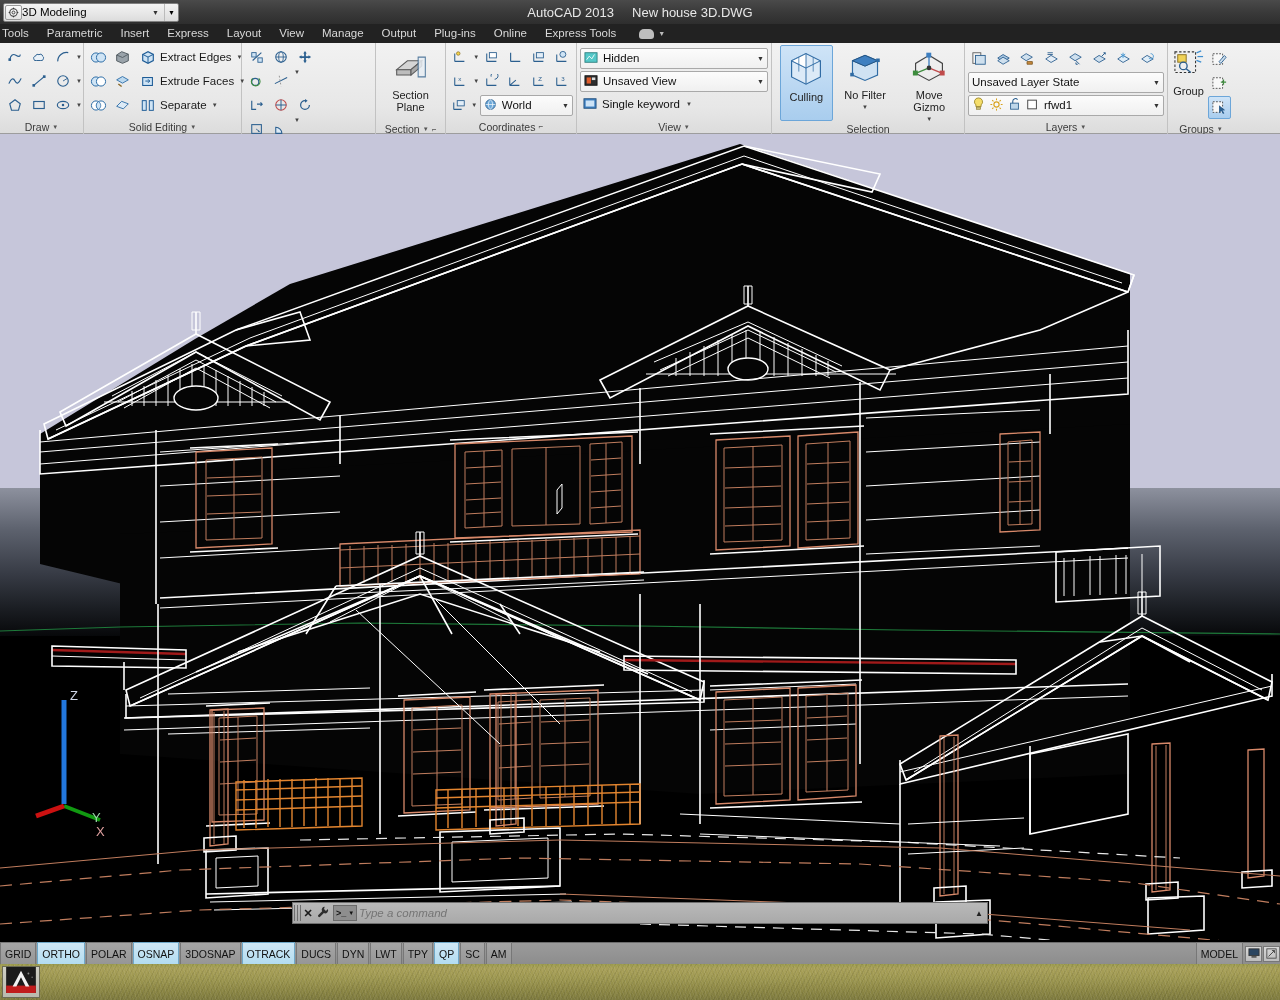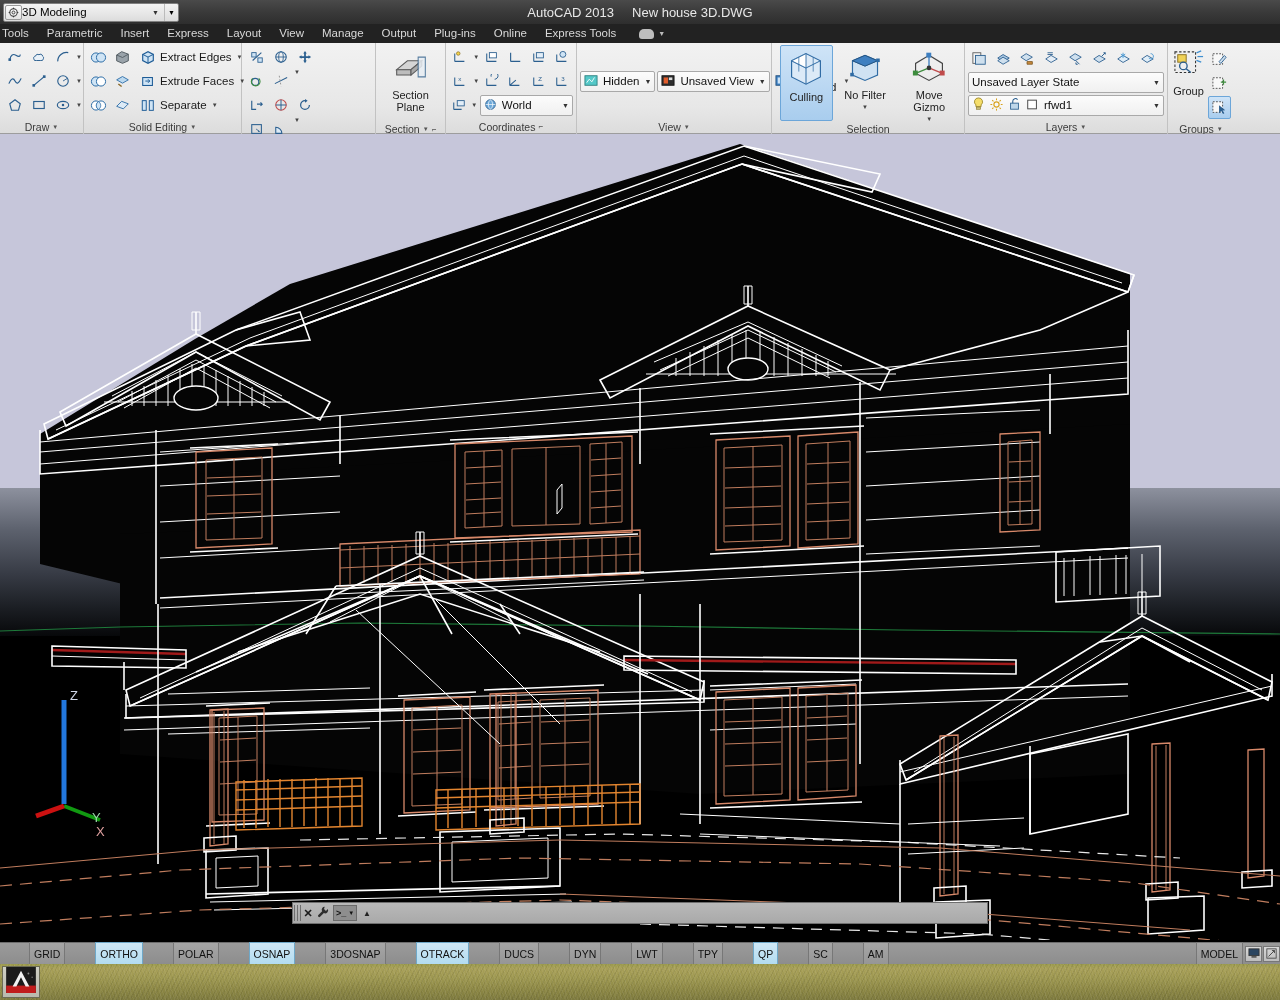--- a/index.html
+++ b/index.html
@@ -183,21 +183,20 @@
     background: linear-gradient(180deg,#9b9b9b,#8d8d8d);
     display:flex; align-items:center;
     border-top: 1px solid #6c6c6c;
   }
   .sbtn {
     height: 23px; margin-right: 1px; padding: 0 4px;
     display:flex; align-items:center; justify-content:center;
     font-size: 10.5px; color:#111;
     background: linear-gradient(180deg,#a6a6a6,#969696);
     border: 1px solid #777;
-    margin-left: 29px;
   }
   .sbtn.on { background: linear-gradient(180deg,#cfe8f6,#b3dcf0); border-color:#6fa8c8; }
   .status-right { margin-left:auto; display:flex; align-items:center; }
   .status-right .sbtn { min-width: 0; }
   .miniico {
     width: 17px; height: 16px; margin-left:1px;
     background: linear-gradient(180deg,#d8d8d8,#bdbdbd);
     border:1px solid #777;
     display:flex; align-items:center; justify-content:center;
   }
@@ -635,21 +634,21 @@
         </div>
       </div>
       <div class="panel-title">
         <span>Coordinates</span>
         <span class="sq">⌐</span>
       </div>
     </div>
 
     <div class="panel" style="width:195px">
       <div class="panel-body">
-        <div style="display:flex;flex-direction:row;gap:2px;width:100%">
+        <div style="display:flex;flex-direction:column;gap:2px;width:100%">
           <span class="combo">
             <span>
               <svg width="14" height="13" viewBox="0 0 16 15">
                   <rect x="1" y="2" width="14" height="11" fill="#54c8c8" stroke="#2a7d7d" stroke-width="1"></rect>
                   <path d="M3 10 l3-4 3 3 3-5" fill="none" stroke="#fff" stroke-width="1"></path>
                 </svg>
             </span>
             <span class="txt">Hidden</span>
             <span class="cv">▼</span>
           </span>
@@ -1135,20 +1134,21 @@
     <span class="cmd-x">✕</span>
     <span class="cmd-wr">
       <svg width="12" height="12" viewBox="0 0 14 14">
         <path d="M9 1 a3.4 3.4 0 0 0 -3 5.2 L1.6 10.6 a1.4 1.4 0 0 0 2 2 L8 8.2 A3.4 3.4 0 0 0 12.6 3.6 L10.4 5.8 L8.2 3.6 Z" fill="#2f2f2f"></path>
       </svg>
     </span>
     <span class="cmd-prompt">
       <span style="font-weight:bold">&gt;_</span>
         <span style="font-size:6px">▼</span>
     </span>
+    <input class="cmd-input" value="" placeholder="Type a command" style="">
     <span class="cmd-up">▲</span>
   </div>
 
   <div class="statusbar">
     <span class="sbtn">GRID</span>
     <span class="sbtn on">ORTHO</span>
     <span class="sbtn">POLAR</span>
     <span class="sbtn on">OSNAP</span>
     <span class="sbtn">3DOSNAP</span>
     <span class="sbtn on">OTRACK</span>

